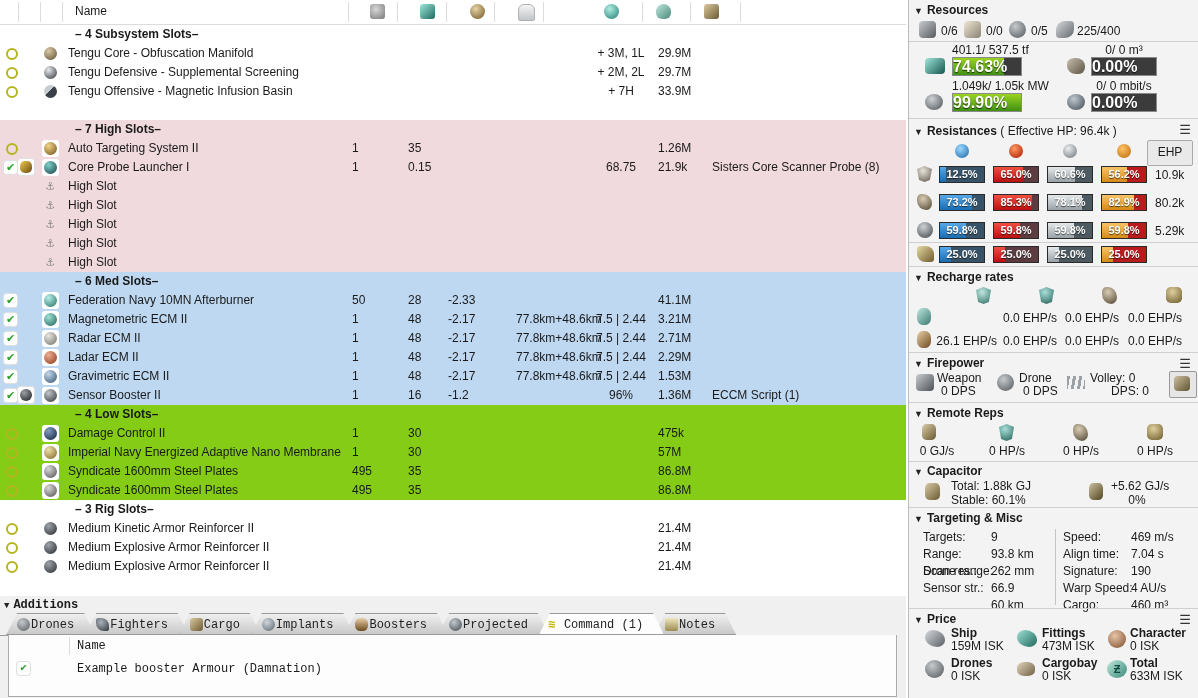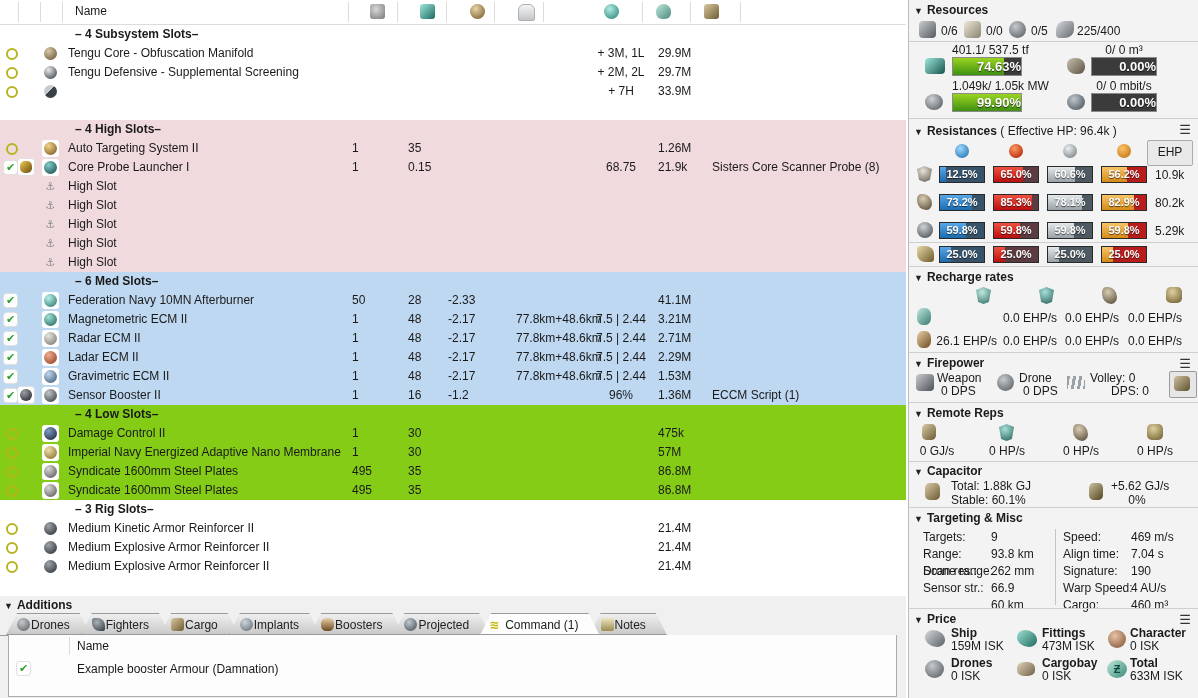--- a/index.html
+++ b/index.html
@@ -46,35 +46,35 @@
   .i-memb{--g:radial-gradient(circle at 35% 30%,#efe0a8,#7c6420);}
   .i-plate{--g:radial-gradient(circle at 35% 30%,#d8d8d8,#4e4e4e);}
   .i-rig{--g:radial-gradient(circle at 35% 30%,#9ea4aa,#23282d);}
   
   #rp{position:absolute;left:908px;top:0;width:290px;height:698px;background:#f3f3f3;border-left:1px solid #bcbcbc;}
   .hr{position:absolute;left:0;width:290px;height:1px;background:#cfcfcf;}
   .arr{color:#222;font-size:9px;margin-right:4px;}
   .menu{position:absolute;right:8px;font-size:13px;color:#333;cursor:pointer;}
   .pbar{position:absolute;height:19px;background:#3b3b3b;border:1px solid #8a8a8a;box-sizing:border-box;}
   .pbar .fill{position:absolute;left:0;top:0;bottom:0;background:linear-gradient(#9ad41f,#3f9014);}
-  .pbar .ptxt{position:absolute;inset:0;text-align:right;line-height:17px;color:#fff;font-weight:bold;font-size:13px;text-shadow:0 1px 1px rgba(0,0,0,.7);}
+  .pbar .ptxt{position:absolute;inset:0;text-align:left;line-height:17px;color:#fff;font-weight:bold;font-size:16px;text-shadow:0 1px 1px rgba(0,0,0,.7);}
   .rb{position:absolute;width:46px;height:17px;border:1px solid #2a2a2a;box-sizing:border-box;overflow:hidden;}
   .rb .rf{position:absolute;left:0;top:0;bottom:0;}
   .rb .rtxt{position:absolute;inset:0;text-align:center;line-height:15px;color:#fff;font-weight:bold;font-size:11px;text-shadow:0 1px 1px rgba(0,0,0,.65);}
   .rb.em{background:#37536a;} .rb.em .rf{background:linear-gradient(#58a8e8,#1a6cb0);}
   .rb.th{background:#5c3c40;} .rb.th .rf{background:linear-gradient(#f05040,#bc0f0f);}
   .rb.kin{background:#4e5a61;} .rb.kin .rf{background:linear-gradient(#e4e8ea,#98a2a8);}
   .rb.exp{background:#b91c1c;} .rb.exp .rf{background:linear-gradient(#f8c468,#d68a16);}
   .ric{position:absolute;border-radius:4px;}
   .orb{border-radius:50%;}
   .shieldshape{clip-path:polygon(50% 0,100% 18%,86% 88%,50% 100%,14% 88%,0 18%);border-radius:0;}
   .ehpbtn{position:absolute;left:238px;top:140px;width:44px;height:24px;background:#e9e9e9;border:1px solid #ababab;border-radius:2px;text-align:center;line-height:22px;font-size:12px;}
   .fpbtn{position:absolute;left:260px;top:371px;width:26px;height:25px;background:#e6e6e6;border:1px solid #9a9a9a;border-radius:2px;}
   
-  #adds{position:absolute;left:0;top:596px;width:906px;height:102px;background:#f0f0f0;}
+  #adds{position:absolute;left:0;top:596px;width:906px;height:102px;background:#f0f0f0;font-family:Liberation Mono, monospace;}
   #tabbar{position:absolute;left:6px;top:17px;height:22px;display:flex;}
   .tab{position:relative;height:22px;margin-right:-10px;padding:0 20px 0 24px;line-height:22px;
     background:linear-gradient(#efefef,#c9c9c9);clip-path:polygon(11px 0,calc(100% - 11px) 0,100% 100%,0 100%);
     border:1px solid #9a9a9a;box-sizing:border-box;font-size:12px;color:#222;}
   .tab.active{background:#fdfdfd;z-index:5;}
   .tico{position:absolute;left:10px;top:4px;width:13px;height:13px;border-radius:50%;}
   .tglyph{position:absolute;left:8px;top:0;width:16px;height:22px;line-height:22px;font-size:12px;}
   #tabline{position:absolute;left:0;top:39px;width:897px;height:1px;background:#9a9a9a;}
   #addbox{position:absolute;left:8px;top:39px;width:889px;height:62px;background:#fdfdfd;border:1px solid #ababab;border-top:none;box-sizing:border-box;}
 </style>
@@ -119,26 +119,27 @@
     <div class="row" style="top:63px">
       <span class="st on"></span>
       <span class="mic i-subdef"></span>
       <span class="cell c-name">Tengu Defensive - Supplemental Screening</span>
       <span class="cell c-misc">+ 2M, 2L</span>
       <span class="cell c-price">29.7M</span>
     </div>
     <div class="row" style="top:82px">
       <span class="st on"></span>
       <span class="mic i-suboff"></span>
+      <span class="cell c-name">Tengu Offensive - Magnetic Infusion Basin</span>
       <span class="cell c-misc">+ 7H</span>
       <span class="cell c-price">33.9M</span>
     </div>
 
     <div class="row sec bg-high" style="top:120px">
-        <span class="cell c-sec">– 4 High Slots–</span>
+        <span class="cell c-sec">– 7 High Slots–</span>
       </div>
     <div class="row bg-high" style="top:139px">
       <span class="st on"></span>
       <span class="mic i-atgt"></span>
       <span class="cell c-name">Auto Targeting System II</span>
       <span class="cell c-qty">1</span>
       <span class="cell c-cpu">35</span>
       <span class="cell c-price">1.26M</span>
     </div>
     <div class="row bg-high" style="top:158px">

